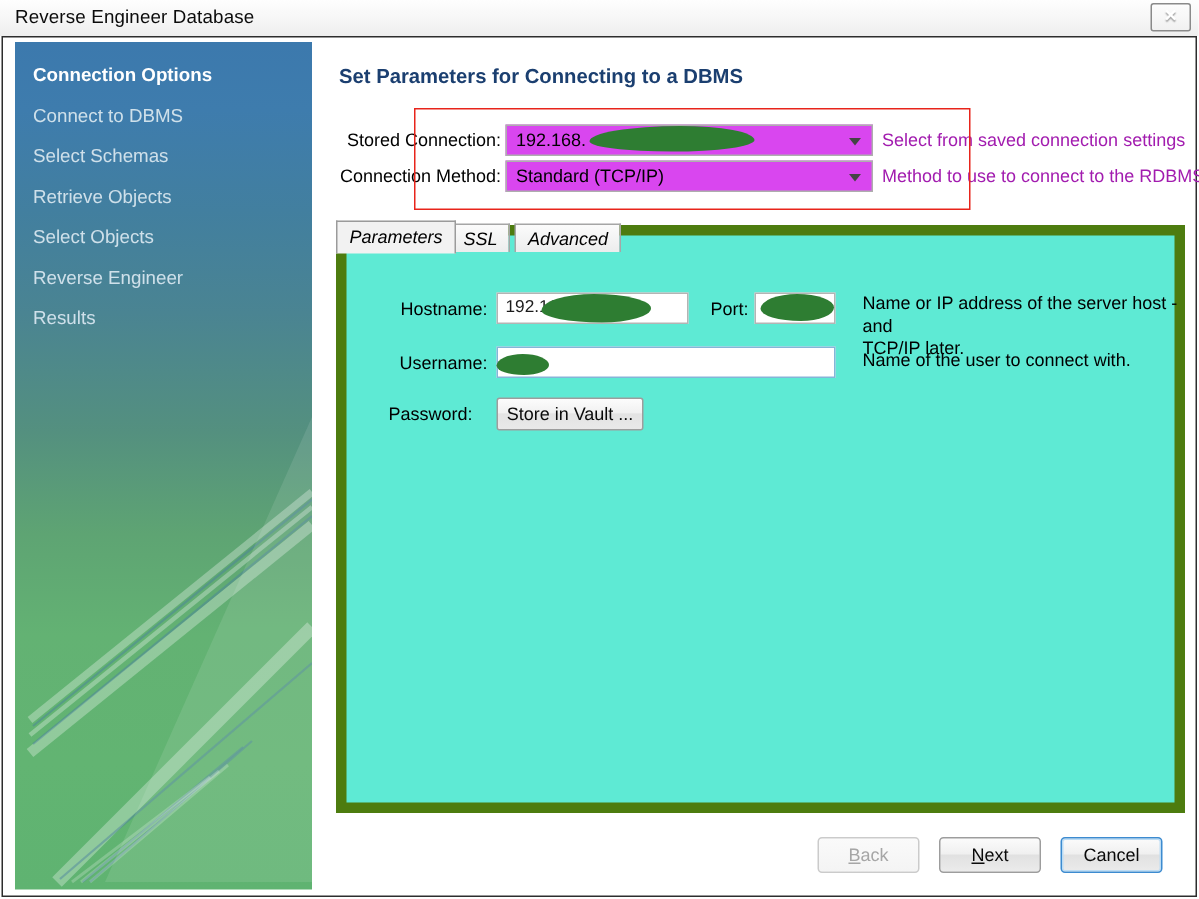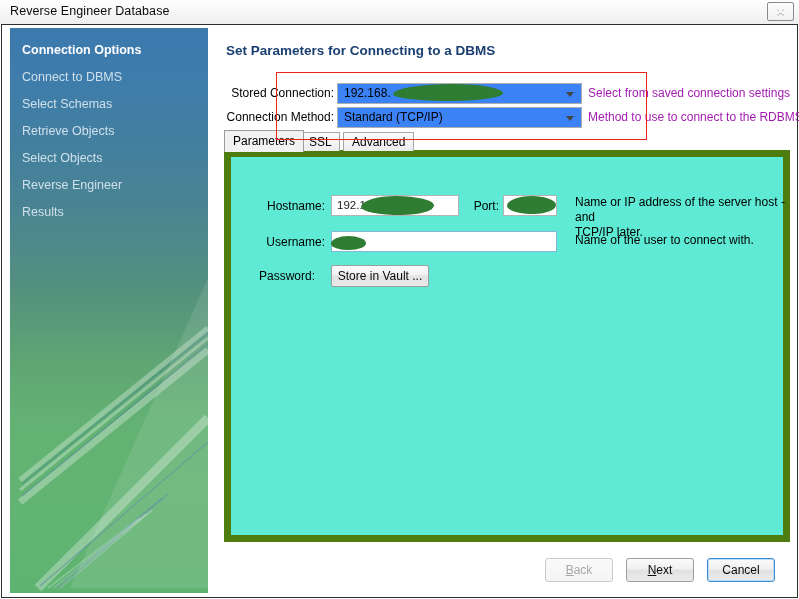--- a/index.html
+++ b/index.html
@@ -157,21 +157,21 @@
     font-size: 12px;
     color: #000;
     white-space: nowrap;
     line-height: 21px;
   }
 
   .combo {
     position: absolute;
     height: 21px;
     border: 1px solid #aeaeae;
-    background: #3b82f6;
+    background: #d946ef;
     box-sizing: border-box;
   }
   .combo .val {
     position: absolute;
     left: 6px;
     top: 2px;
     font-size: 12px;
     color: #000;
     white-space: nowrap;
   }
@@ -189,24 +189,25 @@
     font-size: 12px;
     color: #a21caf;
     white-space: nowrap;
     line-height: 21px;
   }
 
   
   .tabstrip {
     position: absolute;
     left: 9px;
-    top: 102px;
+    top: 119px;
     width: 566px;
     height: 21px;
     z-index: 4;
+    font-style: italic;
   }
   .tab {
     position: absolute;
     top: 2px;
     height: 19px;
     line-height: 19px;
     padding: 0 8px;
     font-size: 12px;
     color: #000;
     background: linear-gradient(to bottom, #fbfbfb 0%, #eceded 100%);

